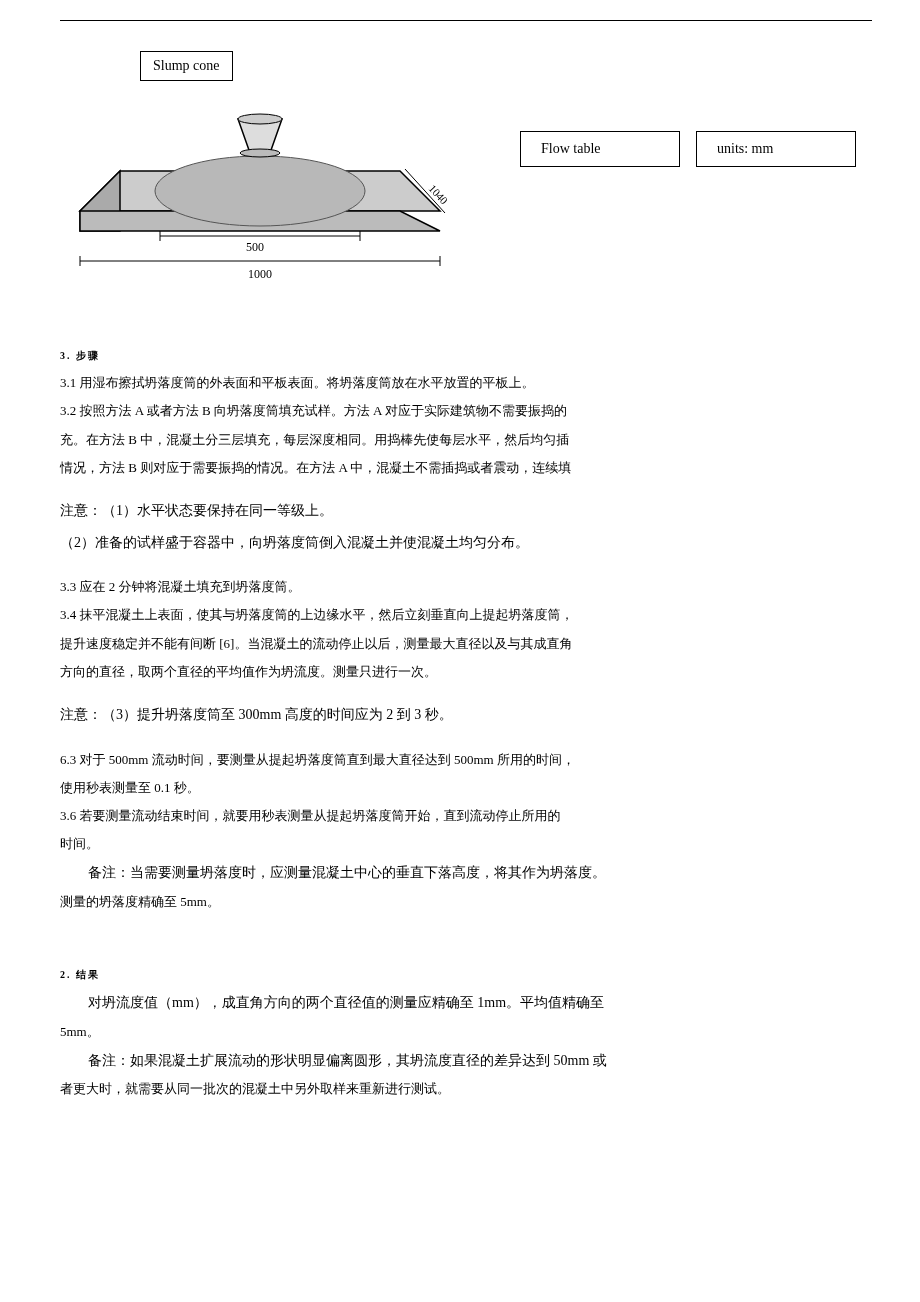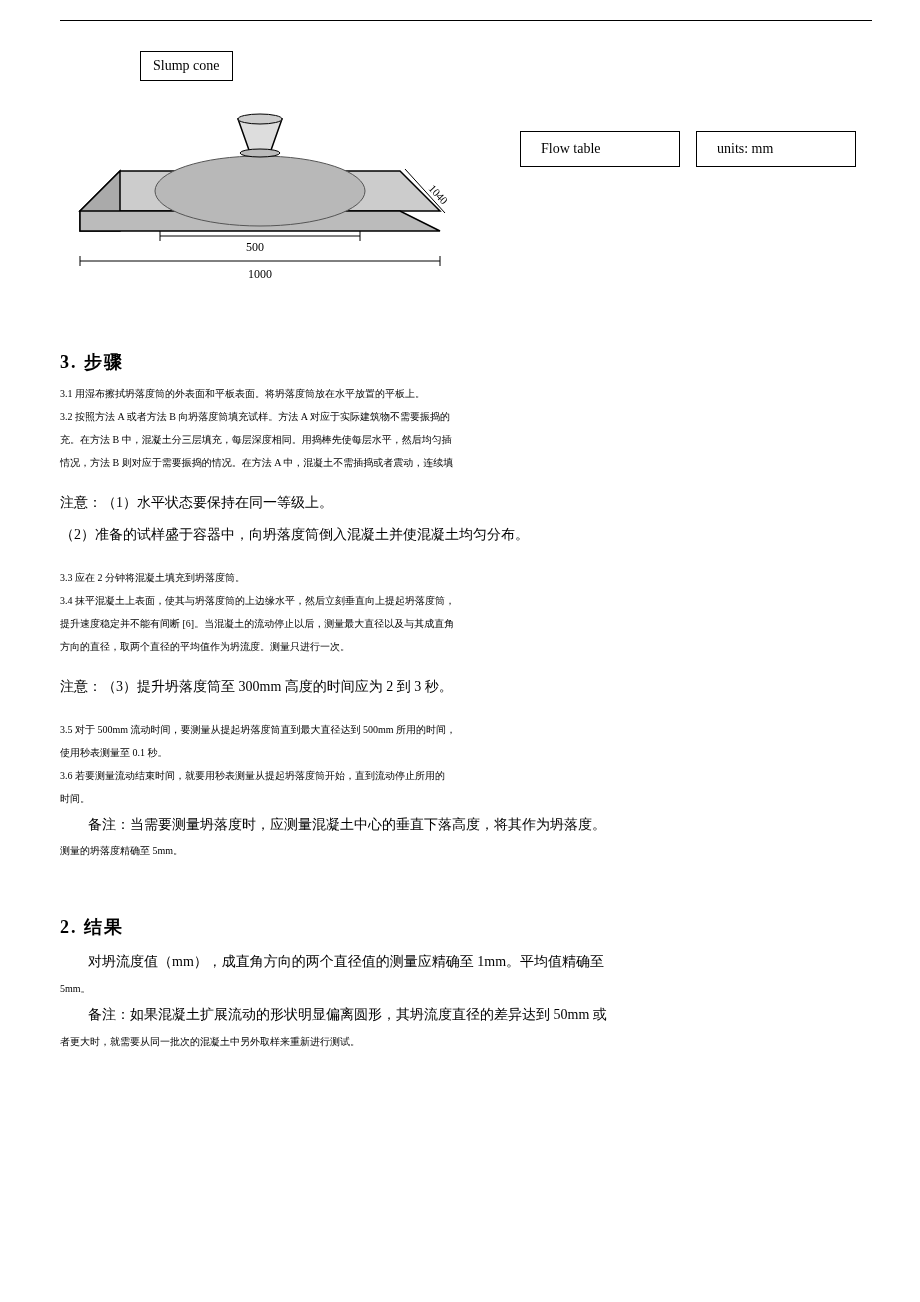--- a/index.html
+++ b/index.html
@@ -75,31 +75,31 @@
       background: #fff;
       min-width: 160px;
       text-align: left;
     }
 
     .content-section {
       margin-top: 20px;
     }
 
     .section-heading {
-      font-size: 18px;
+      font-size: 10px;
       font-weight: bold;
       margin-bottom: 8px;
       letter-spacing: 2px;
     }
 
     .paragraph {
       text-indent: 0;
       margin-bottom: 6px;
       line-height: 1.7;
-      font-size: 10px;
+      font-size: 13px;
     }
 
     .paragraph-indent {
       text-indent: 2em;
       margin-bottom: 6px;
       line-height: 1.7;
       font-size: 14px;
     }
 
     .note-block {
@@ -195,21 +195,21 @@
     <div class="paragraph">3.4  抹平混凝土上表面，使其与坍落度筒的上边缘水平，然后立刻垂直向上提起坍落度筒，</div>
     <div class="paragraph">提升速度稳定并不能有间断 [6]。当混凝土的流动停止以后，测量最大直径以及与其成直角</div>
     <div class="paragraph">方向的直径，取两个直径的平均值作为坍流度。测量只进行一次。</div>
 
     <div class="spacer"></div>
 
     <div class="note-block">注意：（3）提升坍落度筒至 300mm 高度的时间应为 2 到 3 秒。</div>
 
     <div class="spacer"></div>
 
-    <div class="paragraph">3.5  对于 500mm 流动时间，要测量从提起坍落度筒直到最大直径达到 500mm 所用的时间，</div>
+    <div class="paragraph">6.3  对于 500mm 流动时间，要测量从提起坍落度筒直到最大直径达到 500mm 所用的时间，</div>
     <div class="paragraph">使用秒表测量至 0.1 秒。</div>
 
     <div class="paragraph">3.6   若要测量流动结束时间，就要用秒表测量从提起坍落度筒开始，直到流动停止所用的</div>
     <div class="paragraph">时间。</div>
 
     <div class="paragraph-indent">备注：当需要测量坍落度时，应测量混凝土中心的垂直下落高度，将其作为坍落度。</div>
     <div class="paragraph">测量的坍落度精确至 5mm。</div>
 
   </div>
 

